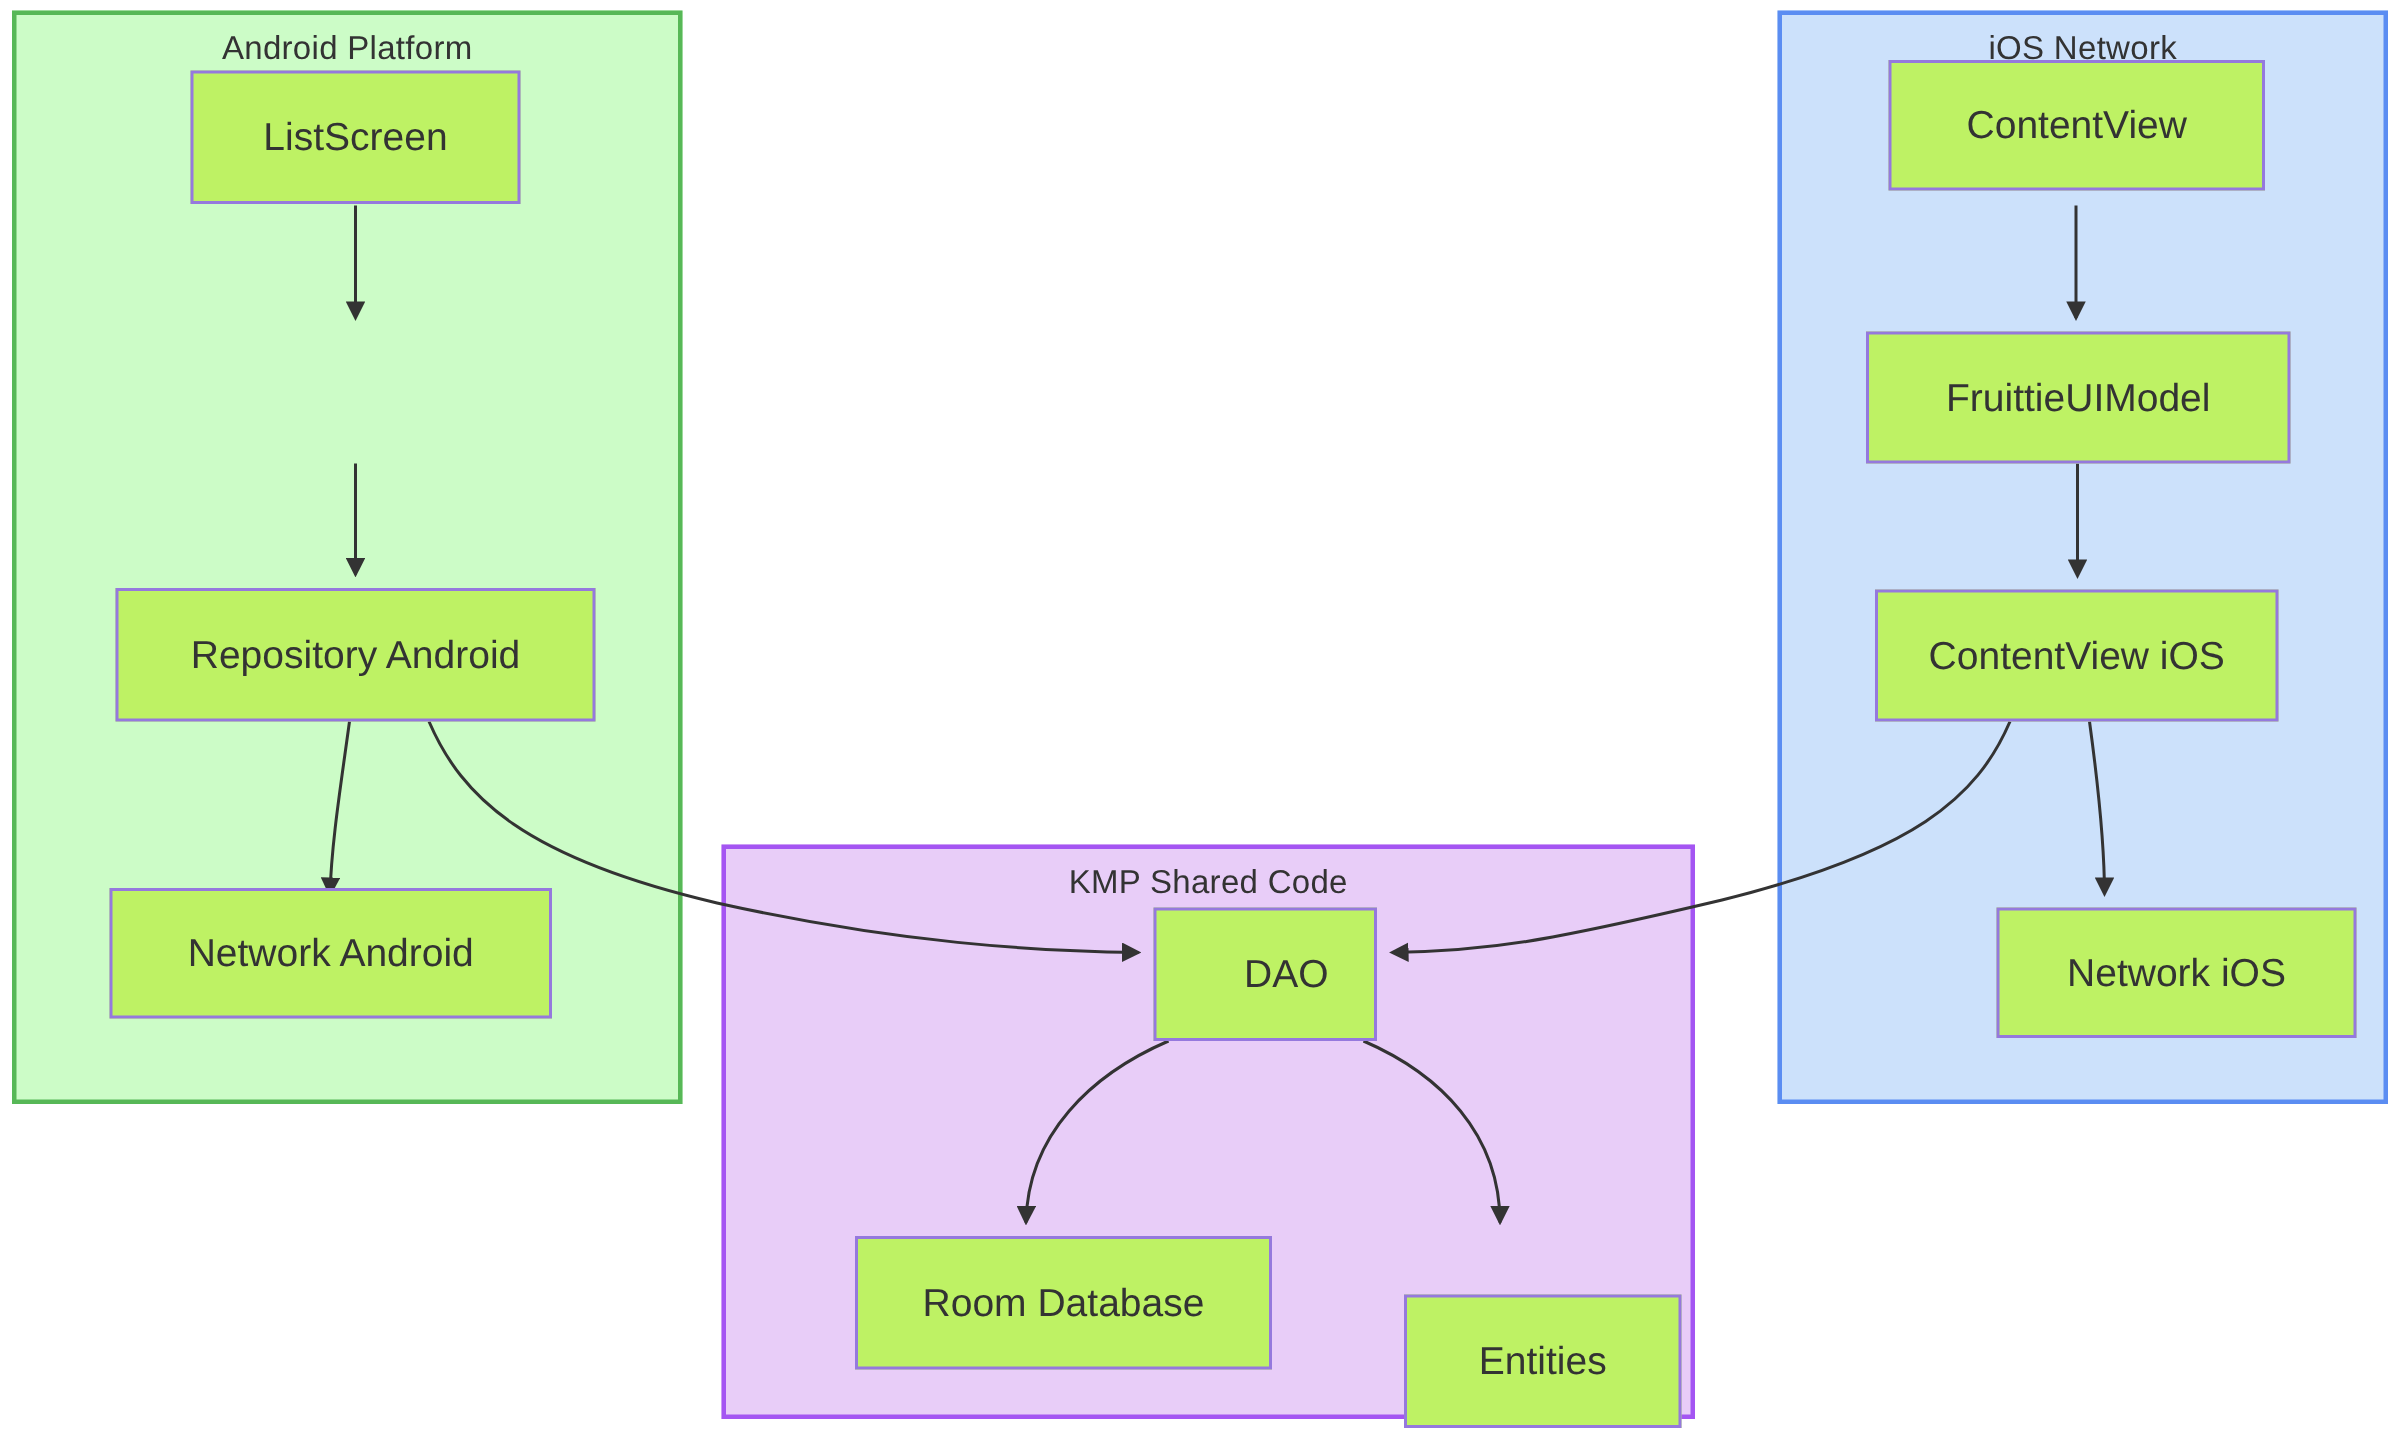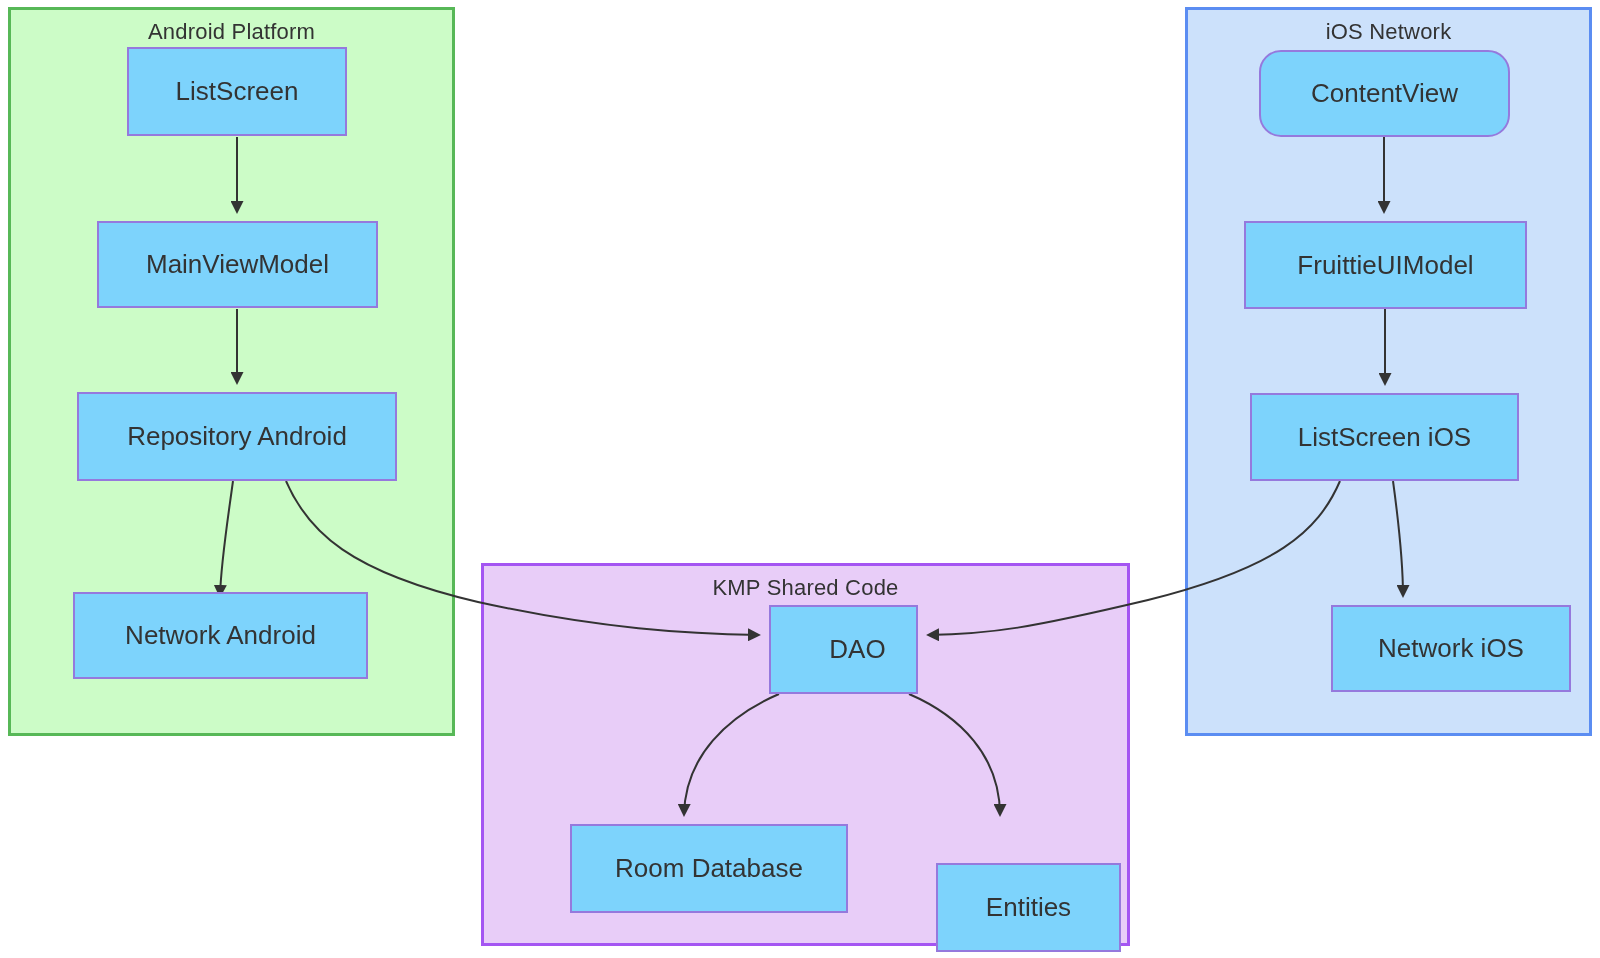--- a/index.html
+++ b/index.html
@@ -37,21 +37,21 @@
     left: 1185px; top: 7px; width: 407px; height: 729px;
     background: #cce1fb; border-color: #5b8df2;
   }
   .group-kmp {
     left: 481px; top: 563px; width: 649px; height: 383px;
     background: #e8cdf8; border-color: #a455f2;
   }
   .node {
     position: absolute;
     box-sizing: border-box;
-    background: #7dd3fc;
+    background: #bef264;
     border: 2px solid #9579dd;
     display: flex;
     align-items: center;
     justify-content: center;
     font-size: 26px;
     color: #333333;
     z-index: 3;
     white-space: nowrap;
   }
   .edge-layer {
@@ -65,21 +65,21 @@
   .edge {
     fill: none;
     stroke: #333333;
     stroke-width: 2px;
   }
   
   .n-listscreen        { left: 127px;  top: 47px;  width: 220px; height: 89px; }
   .n-mainviewmodel     { left: 97px;   top: 221px; width: 281px; height: 87px; }
   .n-repository-android{ left: 77px;   top: 392px; width: 320px; height: 89px; }
   .n-network-android   { left: 73px;   top: 592px; width: 295px; height: 87px; }
-  .n-contentview       { left: 1259px; top: 50px;  width: 251px; height: 87px; border-radius: 22px; }
+  .n-contentview       { left: 1259px; top: 40px;  width: 251px; height: 87px; }
   .n-fruittieuimodel   { left: 1244px; top: 221px; width: 283px; height: 88px; }
   .n-repository-ios    { left: 1250px; top: 393px; width: 269px; height: 88px; }
   .n-network-ios       { left: 1283px; top: 605px; width: 240px; height: 87px; margin-left: 48px; }
   .n-dao               { left: 769px;  top: 605px; width: 149px; height: 89px; padding-left: 28px; }
   .n-room-database     { left: 570px;  top: 824px; width: 278px; height: 89px; }
   .n-entities          { left: 936px;  top: 824px; width: 185px; height: 89px; margin-top: 39px; }
 </style>
 </head>
 <body>
 
@@ -109,37 +109,34 @@
     <path class="edge" d="M1385,309 L1385,384" marker-end="url(#arrowhead)"></path>
     <path class="edge" d="M1393,481 C1399,525 1403,562 1403,596" marker-end="url(#arrowhead)"></path>
     <path class="edge" d="M1340,481 C1318,532 1276,568 1148,600 C1030,628 992,634 928,635" marker-end="url(#arrowhead)"></path>
     <path class="edge" d="M779,694 C728,716 685,756 684,815" marker-end="url(#arrowhead)"></path>
     <path class="edge" d="M909,694 C960,716 1000,756 1000,815" marker-end="url(#arrowhead)"></path>
   </svg>
 
   <div class="node n-listscreen">
     <span>ListScreen</span>
   </div>
-  <div class="node n-mainviewmodel">
-    <span>MainViewModel</span>
-  </div>
   <div class="node n-repository-android">
     <span>Repository Android</span>
   </div>
   <div class="node n-network-android">
     <span>Network Android</span>
   </div>
   <div class="node n-contentview">
     <span>ContentView</span>
   </div>
   <div class="node n-fruittieuimodel">
     <span>FruittieUIModel</span>
   </div>
   <div class="node n-repository-ios">
-    <span>ListScreen iOS</span>
+    <span>ContentView iOS</span>
   </div>
   <div class="node n-network-ios">
     <span>Network iOS</span>
   </div>
   <div class="node n-dao">
     <span>DAO</span>
   </div>
   <div class="node n-room-database">
     <span>Room Database</span>
   </div>

